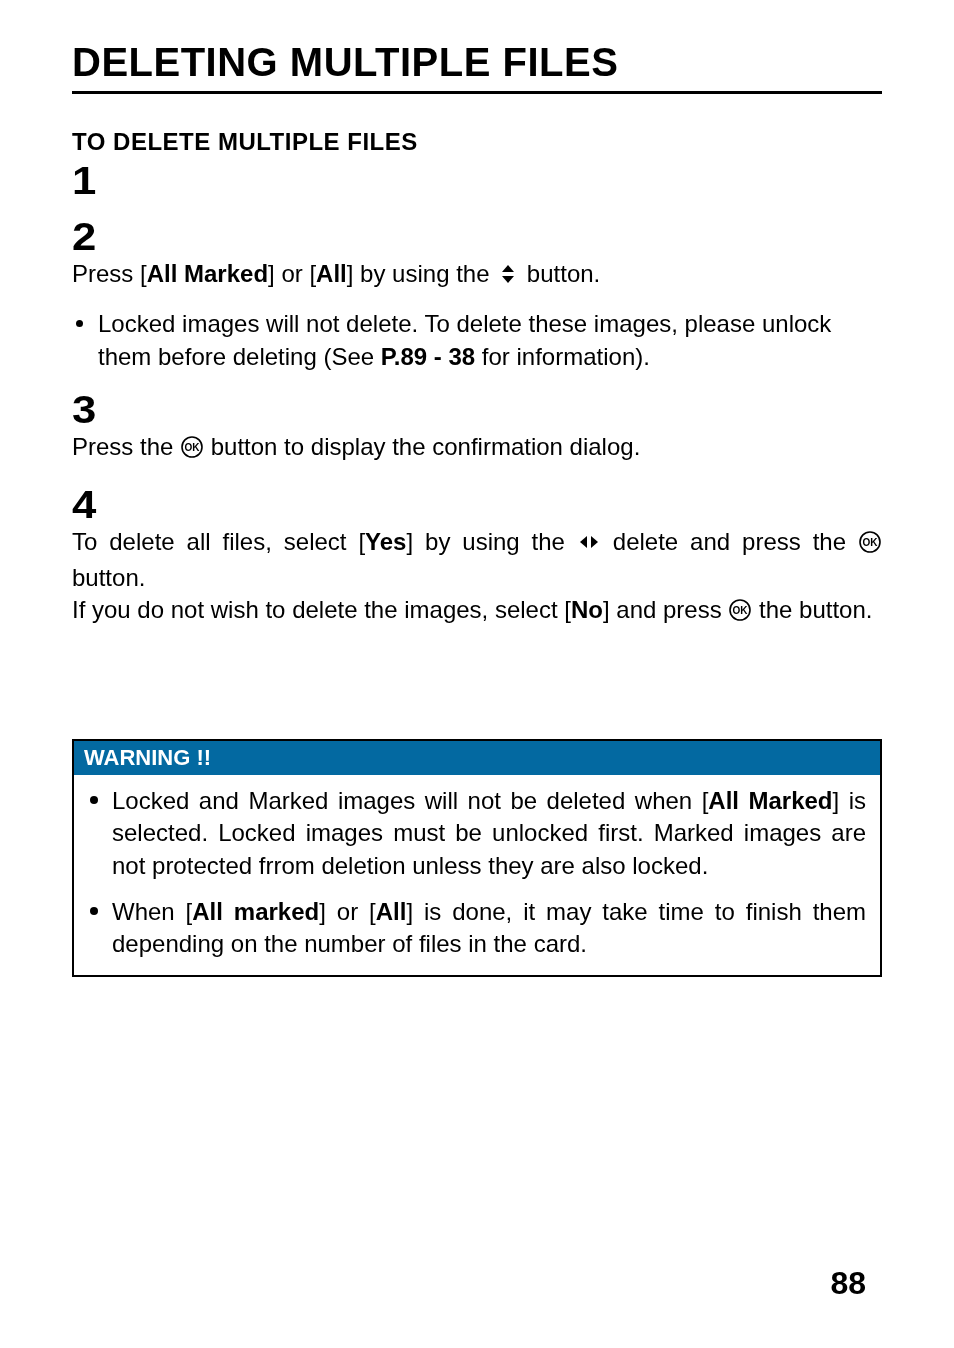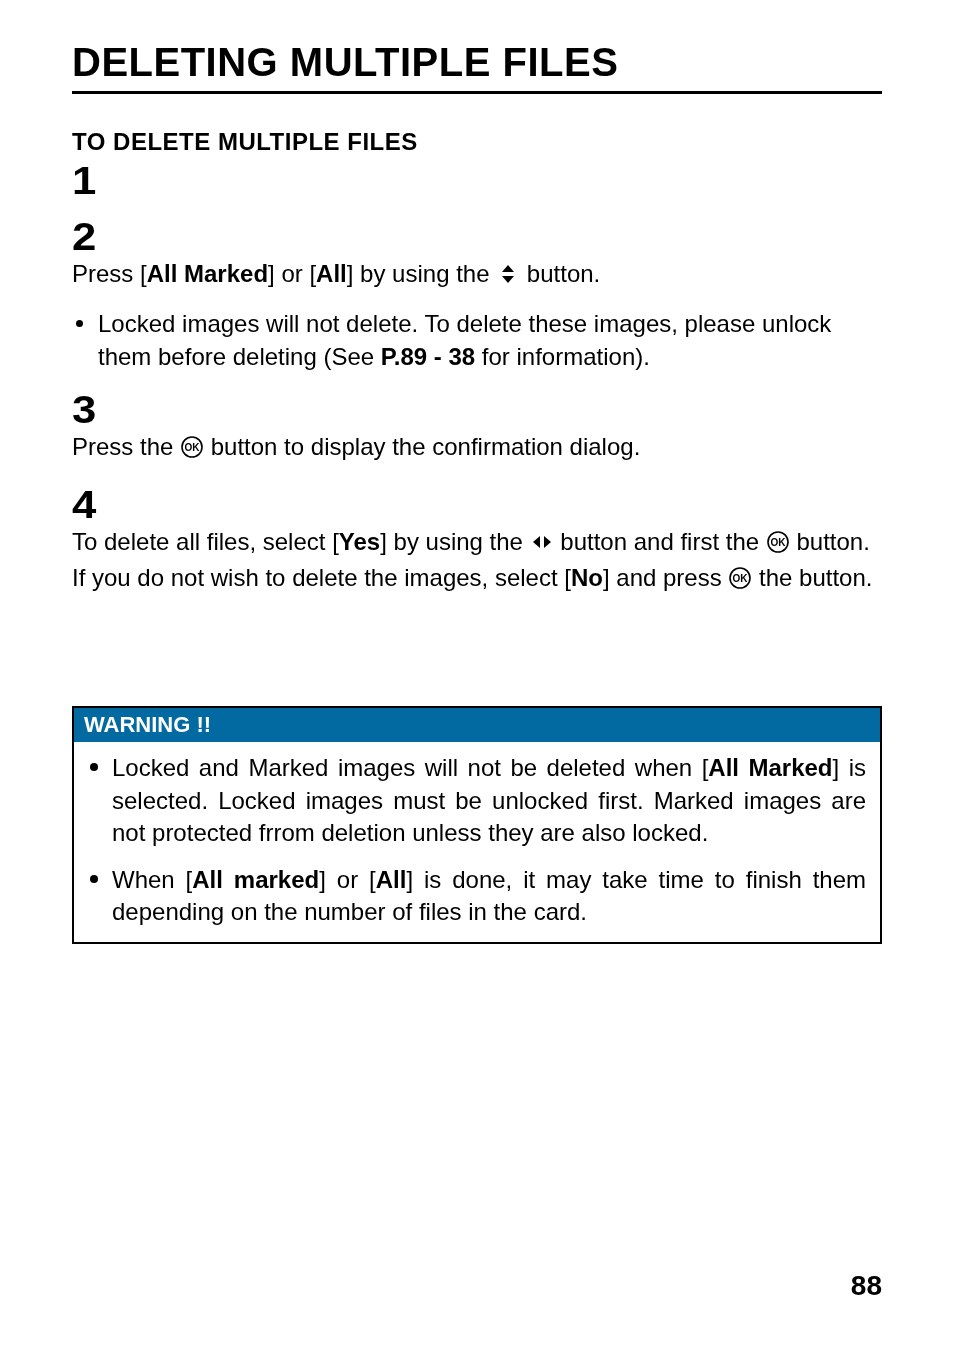--- a/index.html
+++ b/index.html
@@ -101,22 +101,22 @@
       left: 2px;
       top: 11px;
       width: 8px;
       height: 8px;
       background: #000;
       border-radius: 50%;
     }
     .page-number {
       position: absolute;
       bottom: 46px;
-      right: 72px;
-      font-size: 28px;
+      right: 88px;
+      font-size: 32px;
       font-weight: bold;
     }
   </style>
 </head>
 <body>
 
 <svg width="0" height="0" style="position:absolute">
   <defs>
     <g id="trash-icon-def">
       <path d="M4 6 h16 M9 6 V3 h6 v3 M6 6 l1 15 h10 l1 -15 M10 9 v9 M14 9 v9" stroke="#000" stroke-width="1.6" fill="none" stroke-linecap="round" stroke-linejoin="round"></path>
@@ -166,21 +166,21 @@
         </svg></span>
     <span> button to display the confirmation dialog.</span>
   </p>
 
   <div class="step-number">4</div>
   <p class="step-body justify">
     <span>To delete all files, select [</span><span class="bold">Yes</span><span>] by using the </span>
     <span class="icon"><svg width="24" height="24" viewBox="0 0 24 24">
           <use href="#leftright-icon-def"></use>
         </svg></span>
-    <span> button and first the </span>
+    <span> delete and press the </span>
     <span class="icon"><svg width="24" height="24" viewBox="0 0 24 24">
           <use href="#ok-icon-def"></use>
         </svg></span>
     <span> button.</span>
   </p>
   <p class="step-body justify">
     <span>If you do not wish to delete the images, select [</span><span class="bold">No</span><span>] and press </span>
     <span class="icon"><svg width="24" height="24" viewBox="0 0 24 24">
           <use href="#ok-icon-def"></use>
         </svg></span>

